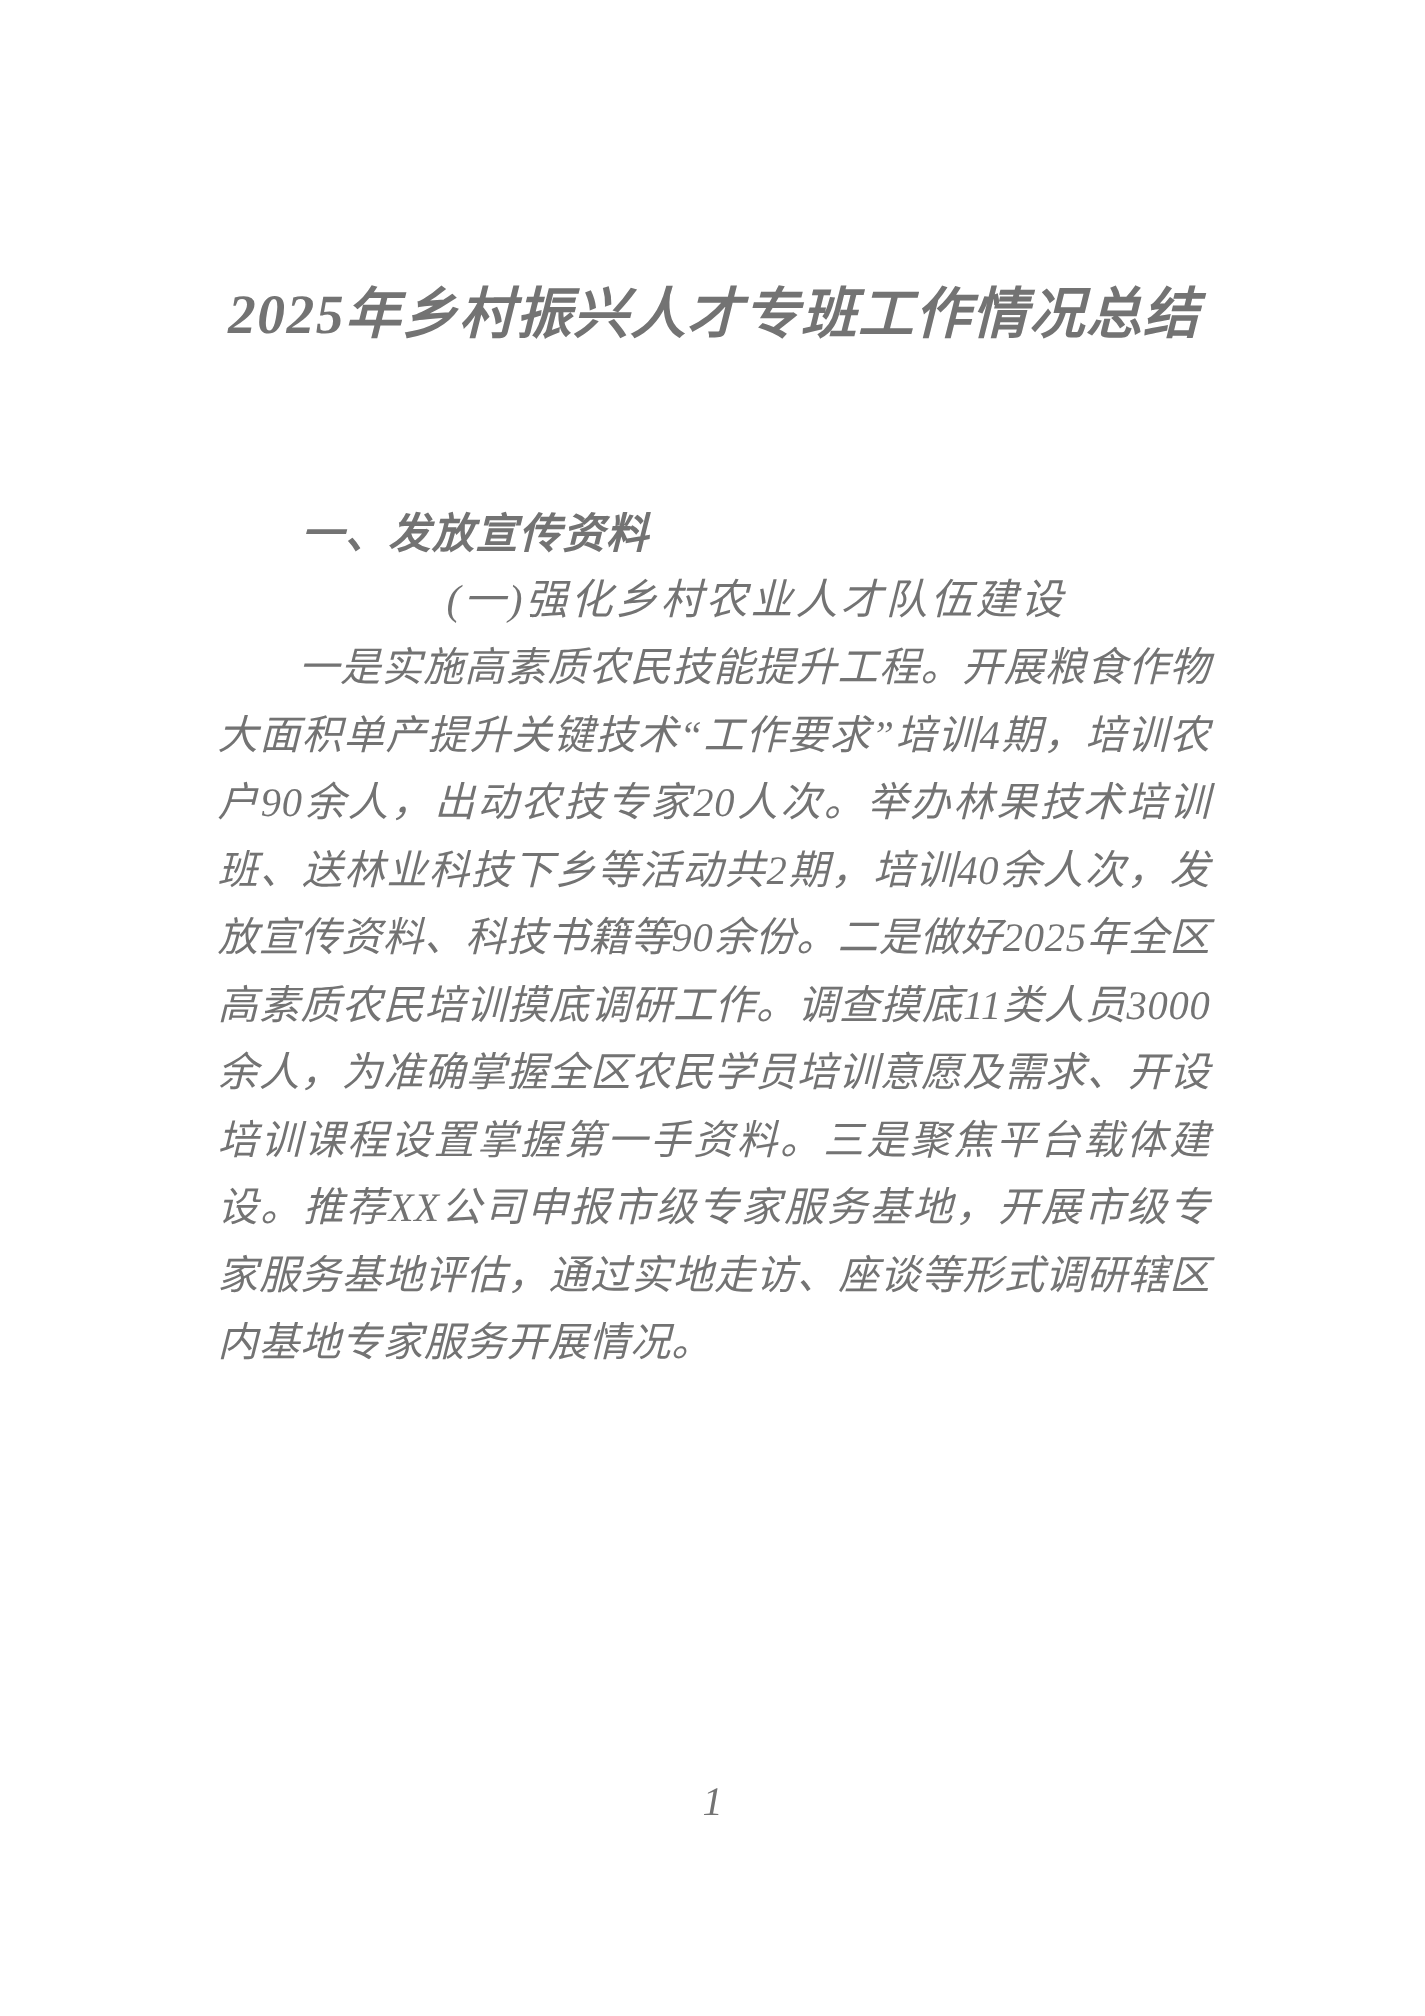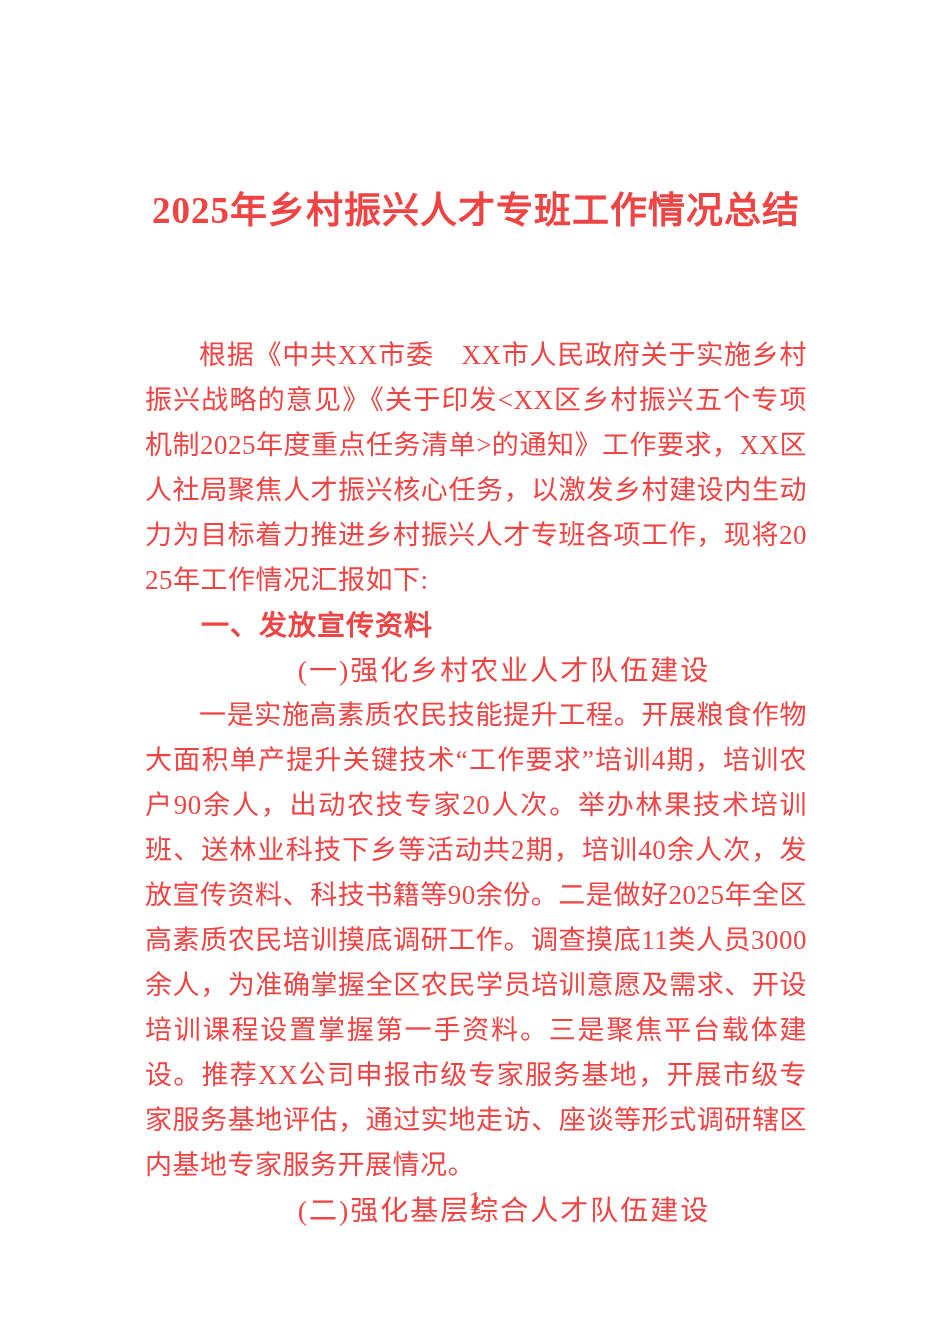--- a/index.html
+++ b/index.html
@@ -7,23 +7,24 @@
     margin: 0;
     padding: 0;
     background: #ffffff;
   }
   .page {
     position: relative;
     width: 950px;
     height: 1344px;
     margin: 0 auto;
     background: #ffffff;
-    color: #ef4444;
+    color: #737373;
     overflow: hidden;
     font-family: "Liberation Serif", "DejaVu Serif", serif;
+    font-style: italic;
   }
   .content {
     padding: 186px 143px 0 145px; 
   }
   .doc-title {
     margin: 0 0 97px 0;
     font-family: "Liberation Serif", "DejaVu Serif", serif;
     font-weight: 700;
     font-size: 37px;
     line-height: 50px;
@@ -73,26 +74,24 @@
   }
 </style>
 </head>
 <body>
 
 <div class="page">
   <div class="content">
 
     <h1 class="doc-title">2025年乡村振兴人才专班工作情况总结</h1>
 
-    <p class="body-para">根据《中共XX市委　XX市人民政府关于实施乡村振兴战略的意见》《关于印发&lt;XX区乡村振兴五个专项机制2025年度重点任务清单&gt;的通知》工作要求，XX区人社局聚焦人才振兴核心任务，以激发乡村建设内生动力为目标着力推进乡村振兴人才专班各项工作，现将2025年工作情况汇报如下:</p>
 
     <h2 class="heading-1">一、发放宣传资料</h2>
 
     <h3 class="heading-2">(一)强化乡村农业人才队伍建设</h3>
 
     <p class="body-para">一是实施高素质农民技能提升工程。开展粮食作物大面积单产提升关键技术“工作要求”培训4期，培训农户90余人，出动农技专家20人次。举办林果技术培训班、送林业科技下乡等活动共2期，培训40余人次，发放宣传资料、科技书籍等90余份。二是做好2025年全区高素质农民培训摸底调研工作。调查摸底11类人员3000余人，为准确掌握全区农民学员培训意愿及需求、开设培训课程设置掌握第一手资料。三是聚焦平台载体建设。推荐XX公司申报市级专家服务基地，开展市级专家服务基地评估，通过实地走访、座谈等形式调研辖区内基地专家服务开展情况。</p>
 
-    <h3 class="heading-2">(二)强化基层综合人才队伍建设</h3>
 
   </div>
 
   <div class="page-number">1</div>
 </div>
 
 </body></html>

